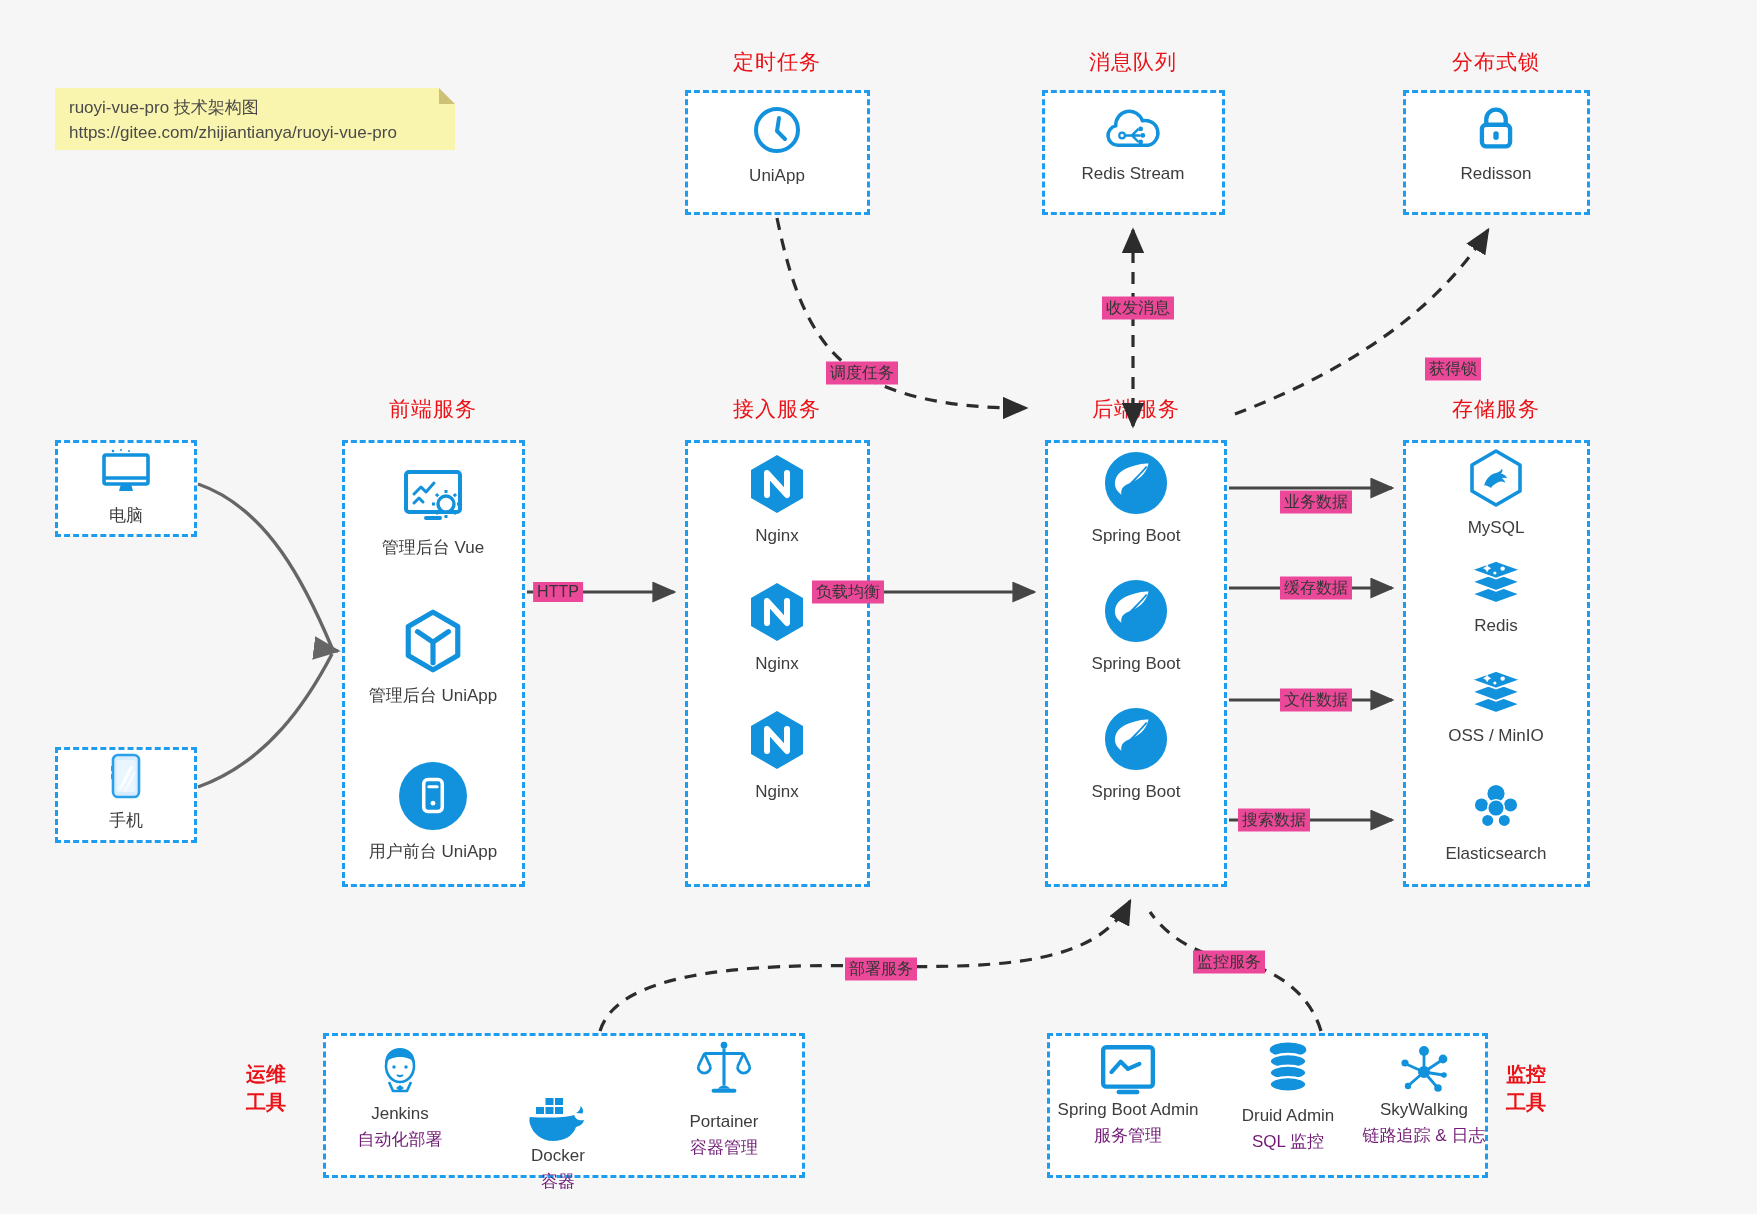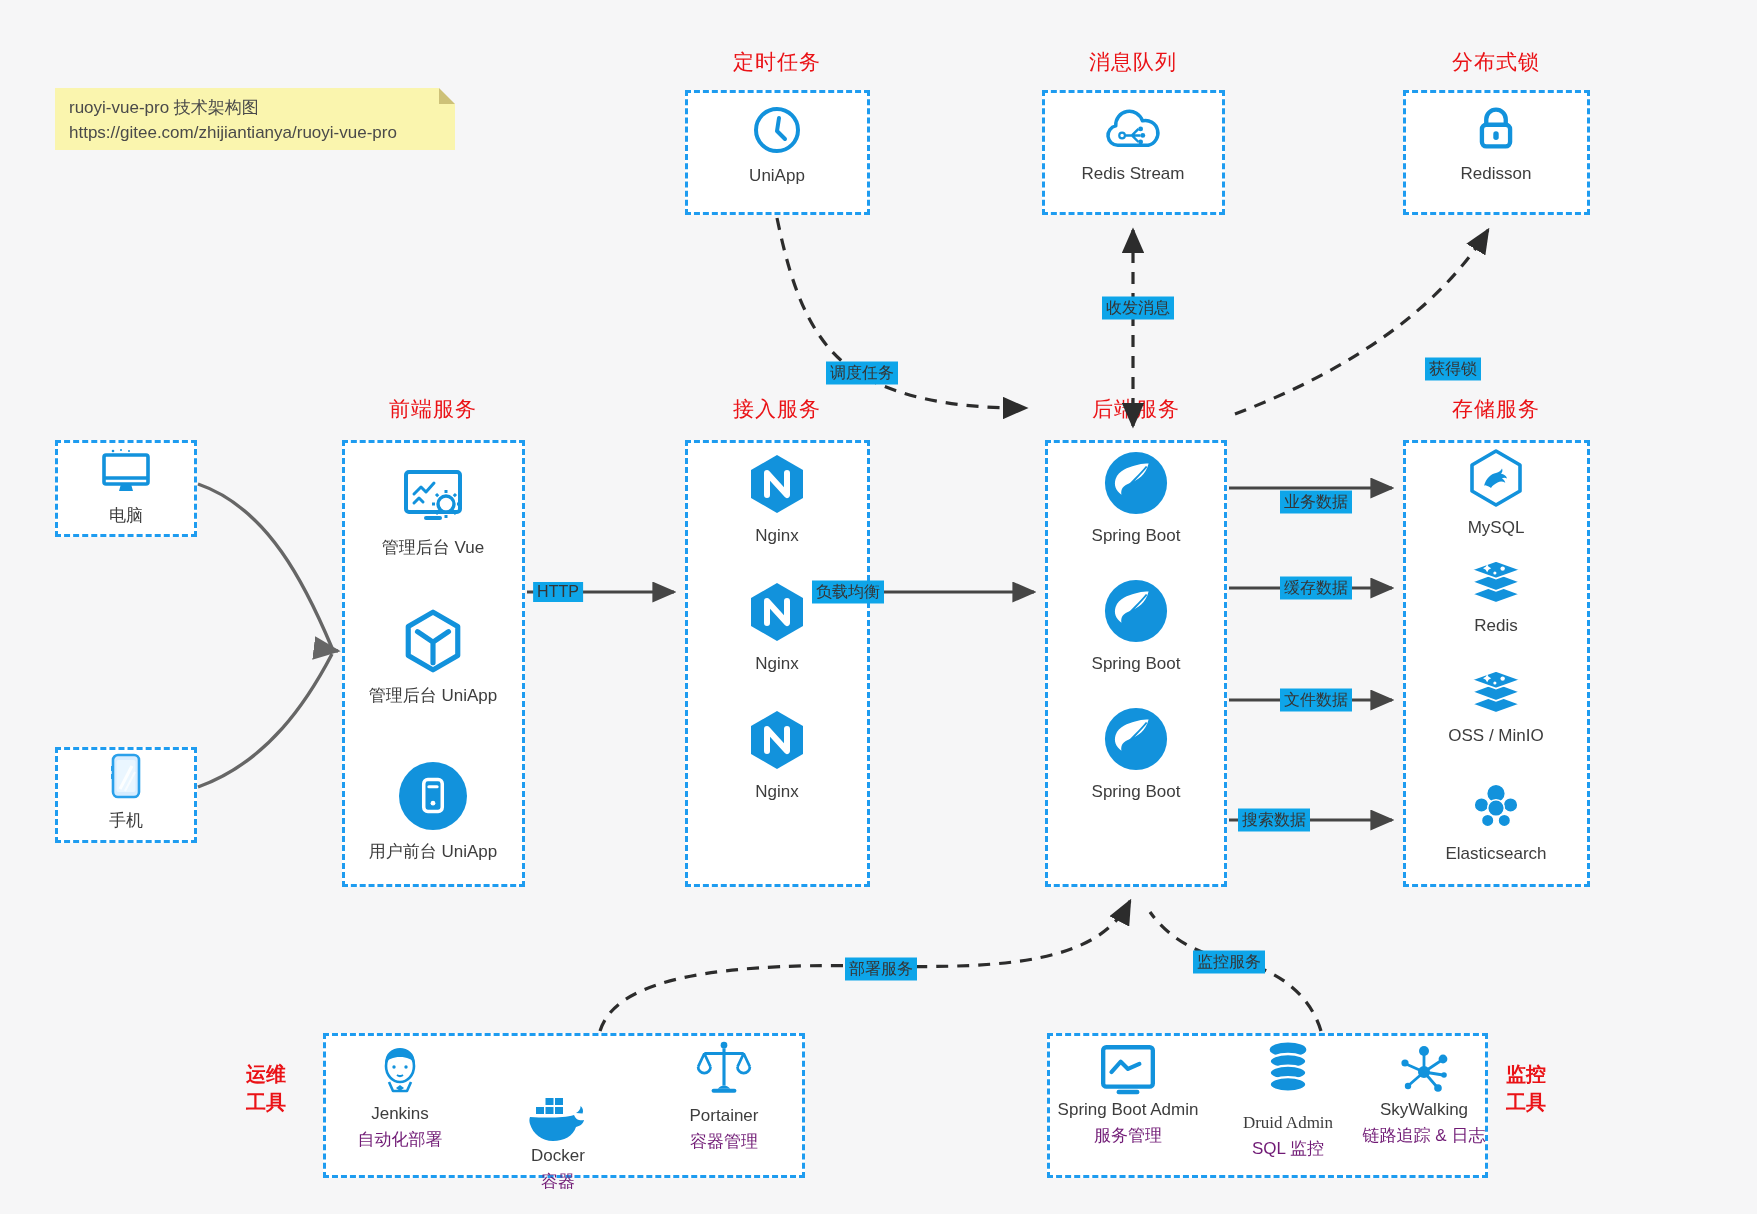--- a/index.html
+++ b/index.html
@@ -3,21 +3,21 @@
 <meta charset="utf-8">
 <style>
   html,body{margin:0;padding:0;background:#f6f6f7;font-family:"Liberation Sans","DejaVu Sans",sans-serif;color:#3d3d3d;}
   .stage{position:relative;width:1757px;height:1214px;background:#f6f6f7;overflow:hidden;}
   .gbox{position:absolute;background:#ffffff;border:3px dashed #1e9cf0;box-sizing:border-box;}
   .gtitle{position:absolute;transform:translateX(-50%);color:#ea1216;font-weight:normal;font-size:21px;letter-spacing:1px;white-space:nowrap;}
   .node{position:absolute;transform:translateX(-50%);text-align:center;width:200px;}
   .node .lab{font-size:17px;color:#3d3d3d;margin-top:10px;white-space:nowrap;}
   .node .lab2{font-size:17px;color:#701a75;margin-top:4px;white-space:nowrap;}
   .ic{color:#1292dc;display:inline-block;vertical-align:top;}
-  .elabel{position:absolute;transform:translate(-50%,-50%);background:#0ea5e9;font-size:16px;color:#353535;padding:1px 4px;white-space:nowrap;}
+  .elabel{position:absolute;transform:translate(-50%,-50%);background:#ec4899;font-size:16px;color:#353535;padding:1px 4px;white-space:nowrap;}
   .sidelabel{position:absolute;color:#ea1216;font-weight:bold;font-size:20px;line-height:28px;text-align:center;white-space:nowrap;}
   .note{position:absolute;left:55px;top:88px;width:400px;height:62px;background:#faf5ae;box-sizing:border-box;padding:7px 14px;font-size:17px;line-height:25px;color:#4a4a4a;}
   .note::after{content:"";position:absolute;top:0;right:0;width:0;height:0;border-top:16px solid #f6f6f7;border-left:16px solid #cdc178;}
   svg.arrows{position:absolute;left:0;top:0;pointer-events:none;}
 </style>
 </head>
 <body>
 
 <div class="stage">
 
@@ -261,42 +261,42 @@
       <circle cx="28" cy="5" r="3.2" fill="currentColor"></circle>
       <path d="M28 8v36" stroke="currentColor" stroke-width="3"></path>
       <path d="M9 13h38" stroke="currentColor" stroke-width="3"></path>
       <path d="M9 13L3 26M9 13l6 13" stroke="currentColor" stroke-width="2.6" fill="none"></path>
       <path d="M3 26a6 6 0 0 0 12 0" fill="none" stroke="currentColor" stroke-width="2.6"></path>
       <path d="M47 13l-6 13M47 13l6 13" stroke="currentColor" stroke-width="2.6" fill="none"></path>
       <path d="M41 26a6 6 0 0 0 12 0" fill="none" stroke="currentColor" stroke-width="2.6"></path>
       <rect x="16" y="47" width="24" height="4" rx="2" fill="currentColor"></rect>
       <path d="M22 47c2-2 4-3 6-3s4 1 6 3z" fill="currentColor"></path>
     </svg>
-    <div class="lab" style="margin-top:8px;">Portainer</div>
+    <div class="lab" style="margin-top:14px;">Portainer</div>
     <div class="lab2">容器管理</div>
   </div>
 
   <div class="node" style="left:1128px;top:1042px;width:210px;">
     <svg class="ic" width="60" height="56" viewBox="0 0 58 54">
       <rect x="5" y="5" width="48" height="38" rx="3" fill="none" stroke="currentColor" stroke-width="4.2"></rect>
       <path d="M13 29l9-10 7 7 11-5" fill="none" stroke="currentColor" stroke-width="4" stroke-linecap="round" stroke-linejoin="round"></path>
       <rect x="18" y="46" width="22" height="4.5" rx="2" fill="currentColor"></rect>
     </svg>
     <div class="lab" style="margin-top:2px;">Spring Boot Admin</div>
     <div class="lab2">服务管理</div>
   </div>
 
   <div class="node" style="left:1288px;top:1040px;width:180px;">
     <svg class="ic" width="54" height="56" viewBox="0 0 56 56">
       <ellipse cx="28" cy="9" rx="19" ry="7.5" fill="currentColor"></ellipse>
       <ellipse cx="28" cy="21" rx="19" ry="7.5" fill="currentColor" stroke="#ffffff" stroke-width="2.4"></ellipse>
       <ellipse cx="28" cy="33" rx="19" ry="7.5" fill="currentColor" stroke="#ffffff" stroke-width="2.4"></ellipse>
       <ellipse cx="28" cy="45" rx="19" ry="7.5" fill="currentColor" stroke="#ffffff" stroke-width="2.4"></ellipse>
     </svg>
-    <div class="lab" style="margin-top:17px;font-family:Liberation Serif, serif;">Druid Admin</div>
+    <div class="lab" style="margin-top:10px;">Druid Admin</div>
     <div class="lab2">SQL 监控</div>
   </div>
 
   <div class="node" style="left:1424px;top:1042px;width:200px;">
     <svg class="ic" width="56" height="56" viewBox="0 0 56 56">
       <path d="M28 30 28 10 M28 30 10 22 M28 30 46 18 M28 30 13 43 M28 30 41 45 M28 30 47 33" stroke="currentColor" stroke-width="2.8" fill="none"></path>
       <circle cx="28" cy="30" r="6" fill="currentColor"></circle>
       <circle cx="28" cy="9" r="5" fill="currentColor"></circle>
       <circle cx="9" cy="21" r="3.6" fill="currentColor"></circle>
       <circle cx="47" cy="17" r="4.4" fill="currentColor"></circle>

